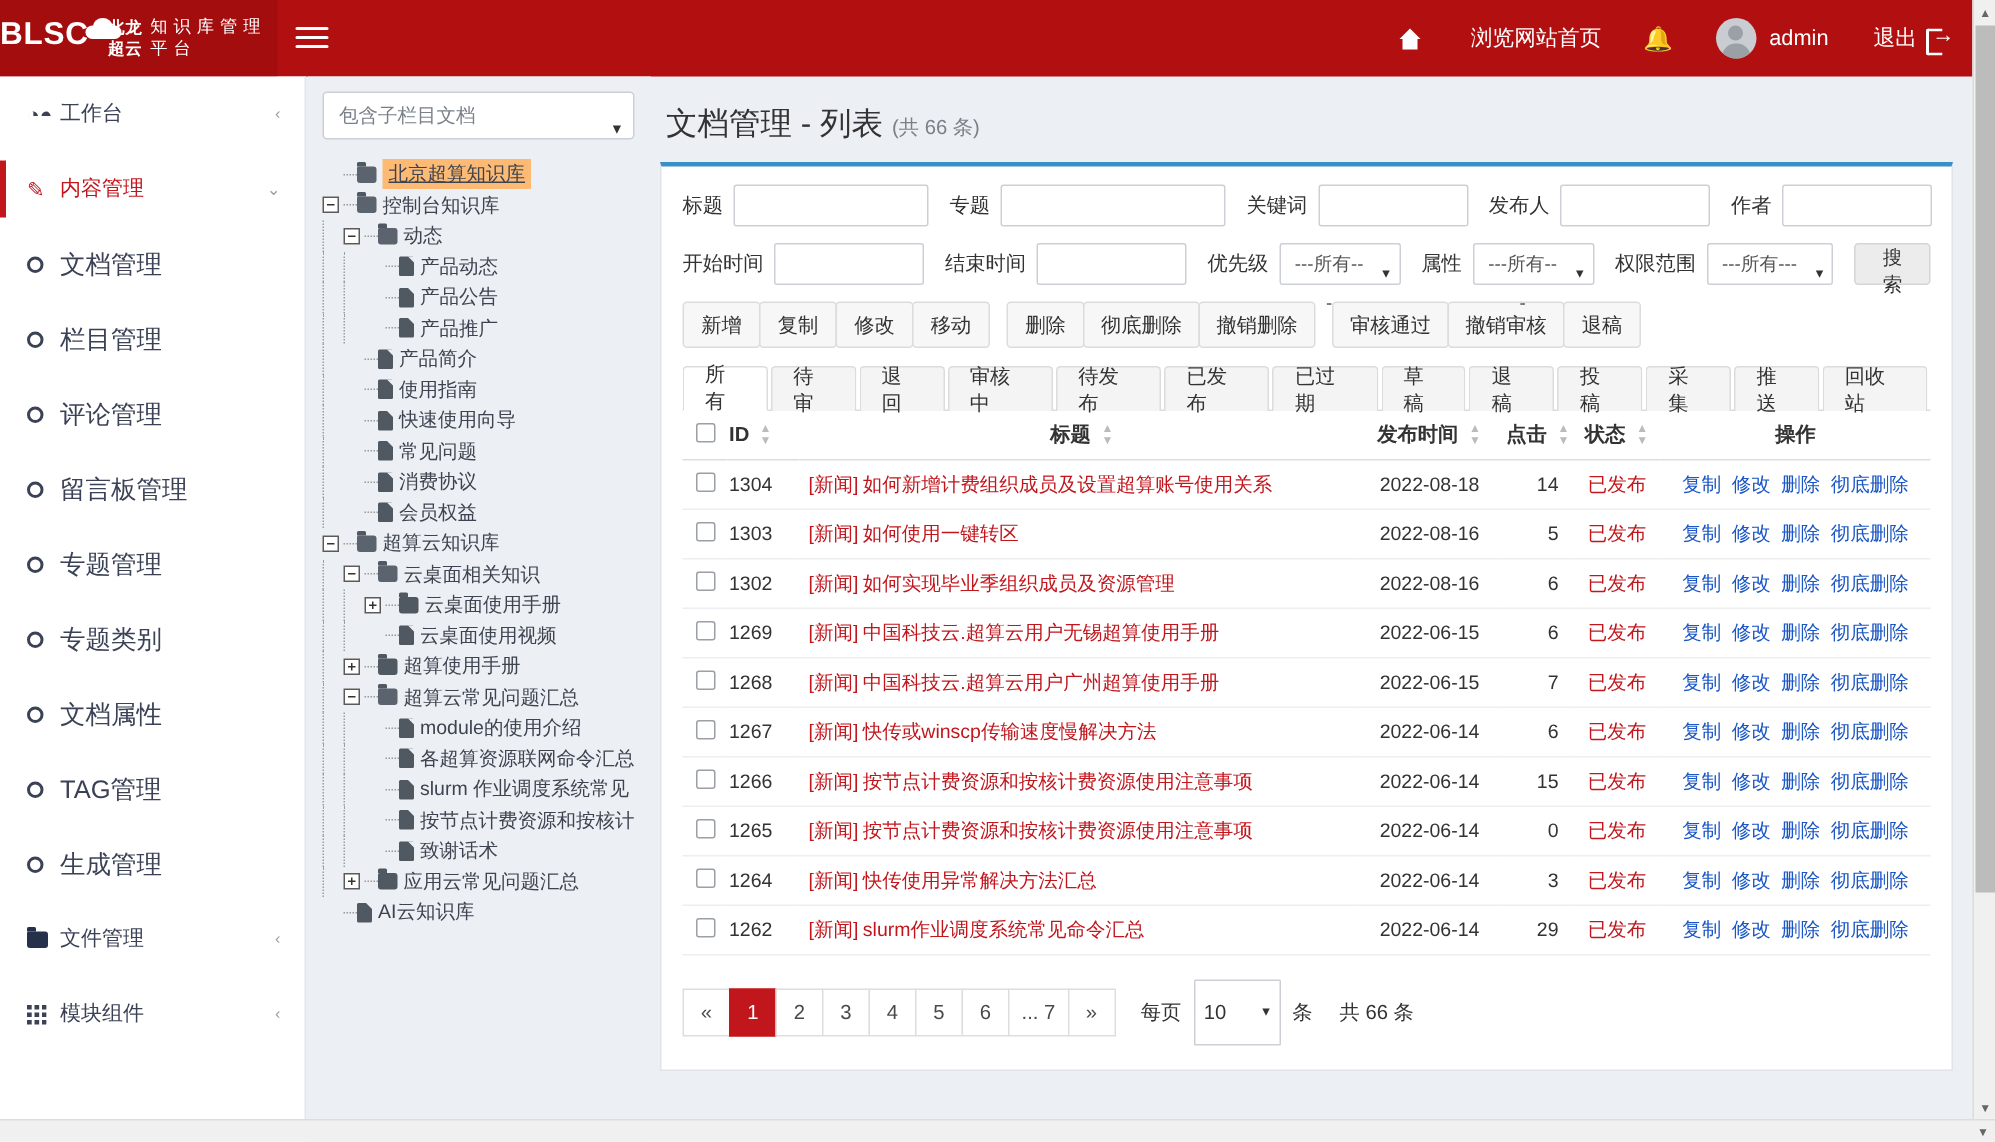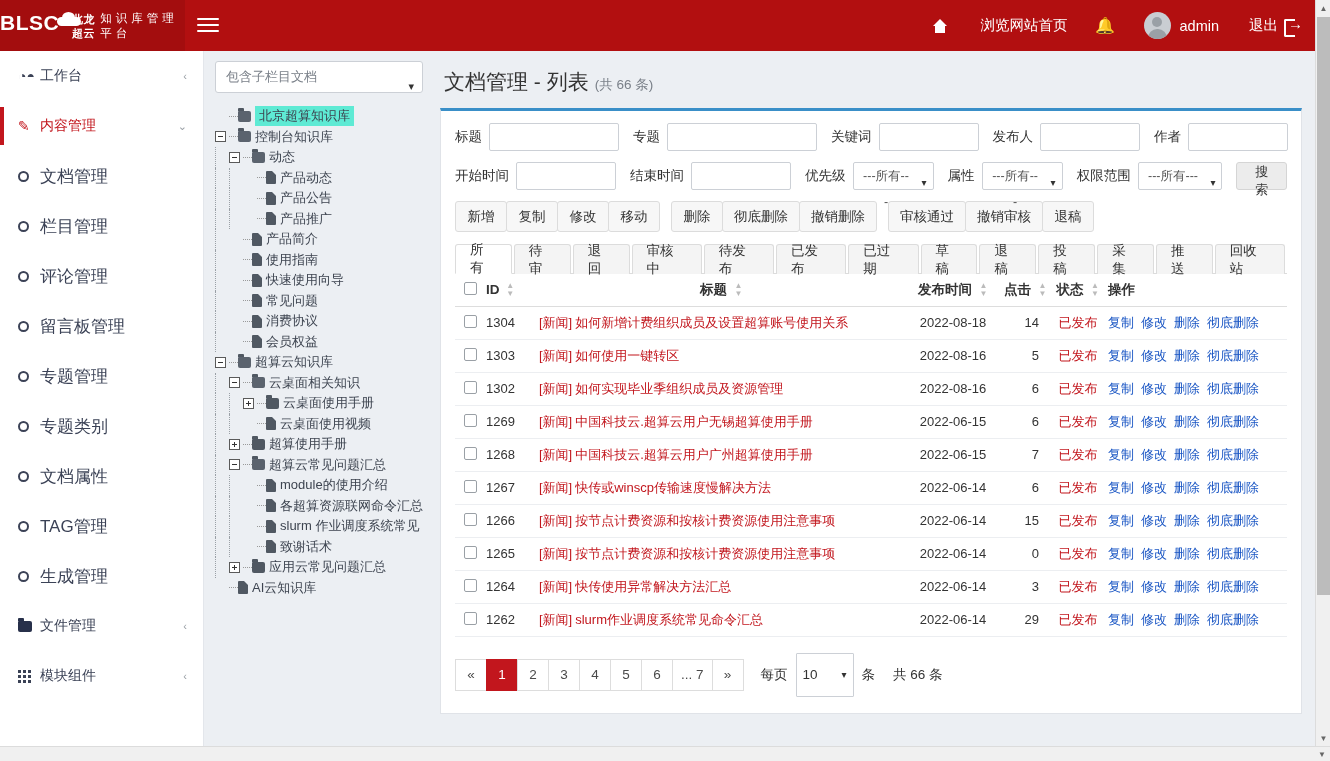--- a/index.html
+++ b/index.html
@@ -175,21 +175,21 @@
   .ficon:before{ content:""; position:absolute; left:0; top:-3px; width:6px; height:3px; background:#505862; border-radius:1px 1px 0 0;}
   .ficon.open { background:#5b636e; transform: skewX(0deg); }
   .docicon {
     display:inline-block; width:10px; height:13px; background:#505862; flex:none; margin-right:4px;
     position:relative; border-radius:1px;
   }
   .docicon:after {
     content:""; position:absolute; right:0; top:0; border-top: 4px solid #eceff3; border-left: 4px solid transparent;
   }
   .tlabel { cursor: pointer; }
-  .tnode.selected .tlabel { background: #5eead4; padding: 1px 4px; }
+  .tnode.selected .tlabel { background: #fdba74; padding: 1px 4px; text-decoration: underline; }
   .vline {
     display:inline-block; width:1px; flex:none; align-self: stretch;
     border-left: 1px dotted #9aa0a6; margin-right: 13px;
   }
 
   
   .main {
     position: absolute; left: 434px; top: 51px; width: 881px; height: 710px;
     overflow: hidden; padding: 12px 16px 0 6px;
   }
@@ -253,21 +253,21 @@
   .chk {
     width: 13px; height: 13px; border: 1px solid #9aa0a6; border-radius: 2px;
     background: #fff; display: inline-block; cursor: pointer;
   }
   .c-chk { width: 30px; text-align: center; }
   .c-id  { width: 48px; text-align: left; }
   .c-title { text-align: left; padding-left: 6px; }
   .c-date { width: 96px; text-align: center; }
   .c-hits { width: 48px; text-align: right; padding-right: 10px; }
   .c-state { width: 58px; text-align: center; }
-  .c-ops { width: 180px; text-align: left; }
+  .c-ops { width: 180px; text-align: center; }
   .newstag { color: #c2161d; margin-right: 3px; }
   .title-link { color: #c2161d; text-decoration: none; cursor: pointer; }
   .state-pub { color: #c2161d; }
   .op { color: #1a56c4; margin-right: 7px; cursor: pointer; }
   .op:last-child { margin-right: 0; }
 
   .pager { display: flex; align-items: center; margin-top: 16px; }
   .pg {
     min-width: 32px; height: 32px; border: 1px solid #dddddd; margin-right: -1px;
     display: flex; align-items: center; justify-content: center; font-size: 13.5px;
@@ -575,20 +575,28 @@
           <span class="docicon"></span>
           <span class="tlabel">各超算资源联网命令汇总</span>
         </div>
         <div class="tnode">
           <span class="vline"></span>
           <span class="vline"></span>
           <span class="tspacer"></span>
           <span class="dots"></span>
           <span class="docicon"></span>
           <span class="tlabel">slurm 作业调度系统常见</span>
+        </div>
+        <div class="tnode">
+          <span class="vline"></span>
+          <span class="vline"></span>
+          <span class="tspacer"></span>
+          <span class="dots"></span>
+          <span class="docicon"></span>
+          <span class="tlabel">按节点计费资源和按核计</span>
         </div>
         <div class="tnode">
           <span class="vline"></span>
           <span class="vline"></span>
           <span class="tspacer"></span>
           <span class="dots"></span>
           <span class="docicon"></span>
           <span class="tlabel">致谢话术</span>
         </div>
         <div class="tnode">

